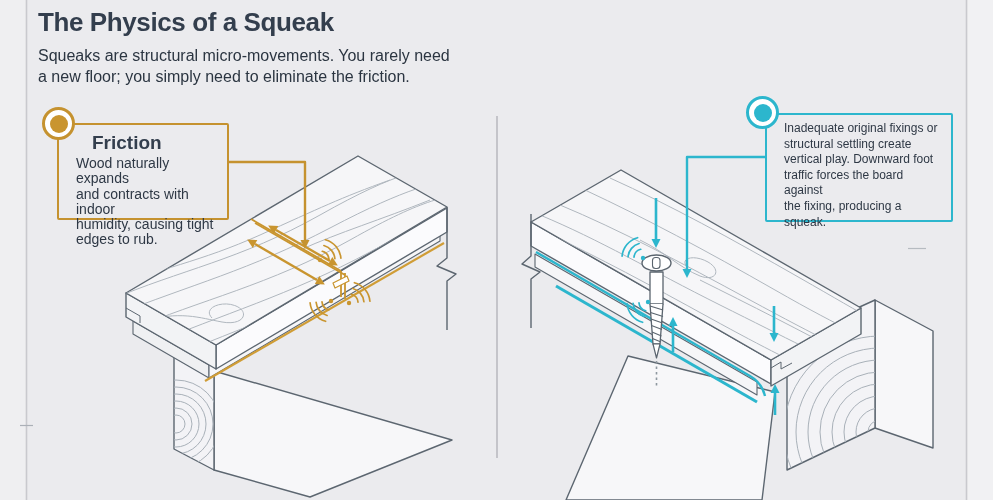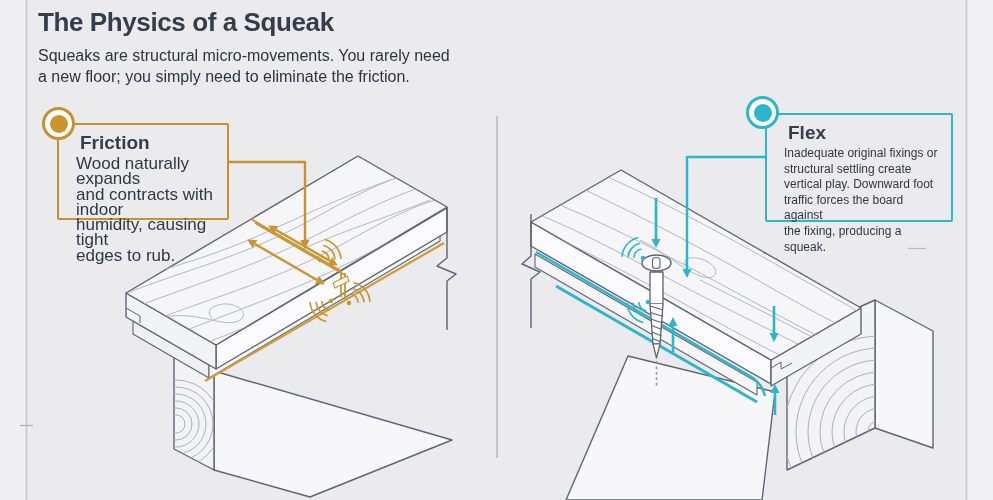--- a/index.html
+++ b/index.html
@@ -16,22 +16,22 @@
     color:#333e4d;margin:0 0 7px 0;line-height:32px;
   }
   .page-subtitle{
     font-size:16px;line-height:21px;color:#2b3541;
     white-space:pre-line;margin:0;
   }
   .callout{
     position:absolute;border-radius:2px;box-sizing:border-box;
     padding:6px 10px 6px 17px;background:transparent;
   }
-  .callout .callout-title{font-size:19px;font-weight:bold;color:#333e4d;line-height:23px;margin:0 0 2px 4px;}
-  .callout .callout-body{font-size:17px;line-height:15.3px;color:#2e3845;white-space:pre-line;margin:0;}
+  .callout .callout-title{font-size:19px;font-weight:bold;color:#333e4d;line-height:23px;margin:0 0 2px 16px;}
+  .callout .callout-body{font-size:14px;line-height:15.3px;color:#2e3845;white-space:pre-line;margin:0;}
   .callout-friction{left:57px;top:123px;width:172px;height:97px;border:2px solid #c5922f;}
   .callout-flex{left:765px;top:113px;width:188px;height:109px;border:2px solid #2cb6cd;}
   .callout-flex .callout-body{font-size:12px;line-height:15.6px;}
   .badge{
     position:absolute;width:33px;height:33px;border-radius:50%;
     background:#ffffff;box-sizing:border-box;
     display:flex;align-items:center;justify-content:center;
   }
   .badge .badge-dot{width:18px;height:18px;border-radius:50%;}
   .badge-friction{left:42px;top:107px;border:3.5px solid #c5922f;}
@@ -251,21 +251,20 @@
     <p class="callout-body">Wood naturally expands
 and contracts with indoor
 humidity, causing tight
 edges to rub.</p>
   </div>
   <div class="badge badge-friction">
     <span class="badge-dot"></span>
   </div>
 
   <div class="callout callout-flex">
-    <h2 class="callout-title">Flex</h2>
     <p class="callout-body">Inadequate original fixings or
 structural settling create
 vertical play. Downward foot
 traffic forces the board against
 the fixing, producing a squeak.</p>
   </div>
   <div class="badge badge-flex">
     <span class="badge-dot"></span>
   </div>
 

